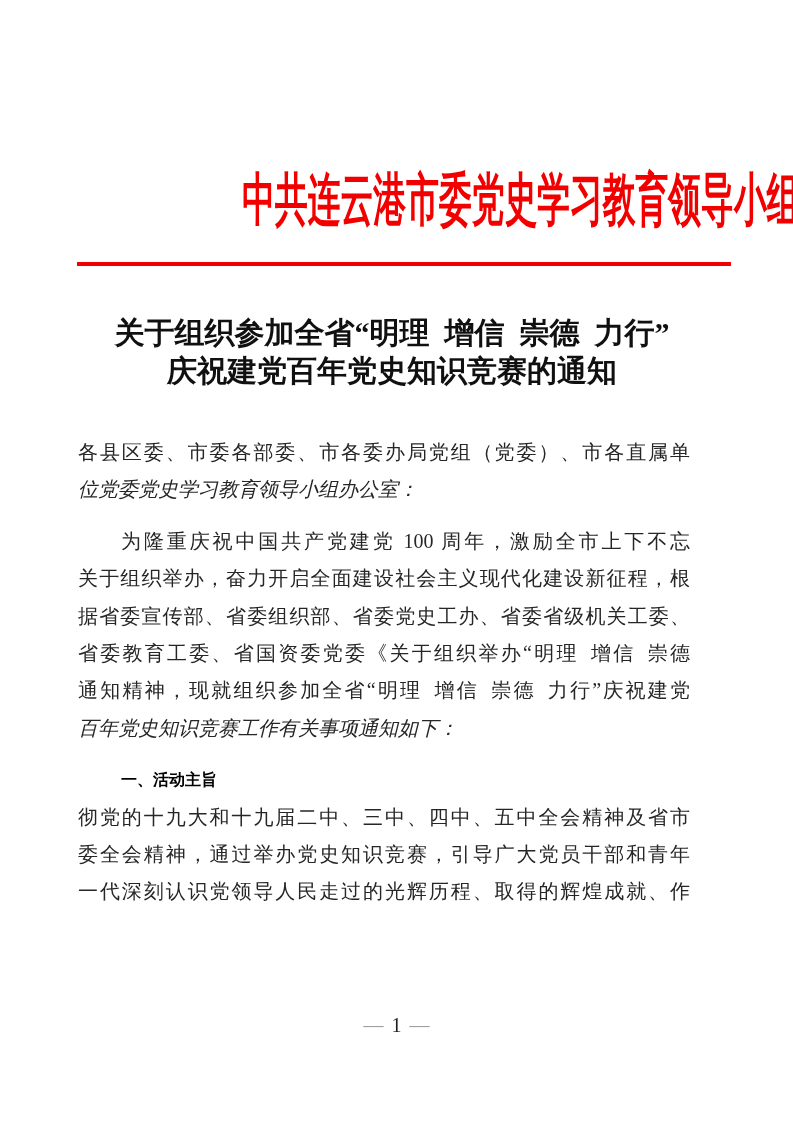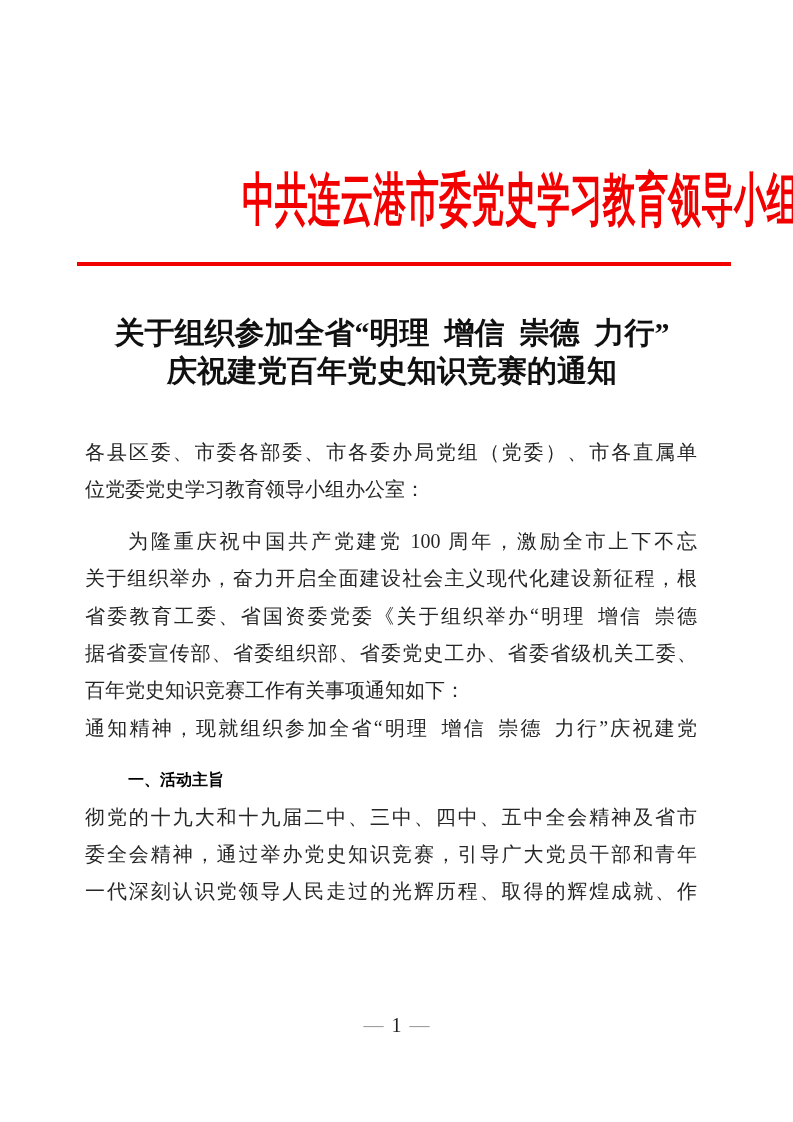--- a/index.html
+++ b/index.html
@@ -52,33 +52,33 @@
     font-weight: 700;
     font-size: 30px;
     line-height: 38px;
     color: #101010;
   }
 
   
   .body-block {
     position: absolute;
     top: 434px;
-    left: 85px;
+    left: 78px;
     width: 612px;
     font-size: 20px;
     color: #262626;
   }
   .line {
     height: 37.4px;
     line-height: 37.4px;
     overflow: hidden;
     text-align: justify;
     text-align-last: justify;
   }
-  .line.end { text-align-last: left; }
+  .line.end { text-align-last: left; font-style: italic; }
   .line.ind { padding-left: 43px; margin-top: 14px; }
   .line.heading {
     text-align-last: left;
     font-family: "Liberation Sans", "DejaVu Sans", sans-serif;
     font-weight: 700;
     font-size: 16px;
     color: #000000;
   }
 
   
@@ -108,24 +108,24 @@
   <div class="doc-title">
     <div>关于组织参加全省“明理 增信 崇德 力行”</div>
     <div>庆祝建党百年党史知识竞赛的通知</div>
   </div>
 
   <div class="body-block">
     <div class="line">各县区委、市委各部委、市各委办局党组（党委）、市各直属单</div>
     <div class="line end">位党委党史学习教育领导小组办公室：</div>
     <div class="line ind">为隆重庆祝中国共产党建党 100 周年，激励全市上下不忘</div>
     <div class="line">关于组织举办，奋力开启全面建设社会主义现代化建设新征程，根</div>
+    <div class="line">据省委宣传部、省委组织部、省委党史工办、省委省级机关工委、</div>
     <div class="line">省委教育工委、省国资委党委《关于组织举办“明理 增信 崇德</div>
-    <div class="line">据省委宣传部、省委组织部、省委党史工办、省委省级机关工委、</div>
+    <div class="line">通知精神，现就组织参加全省“明理 增信 崇德 力行”庆祝建党</div>
     <div class="line end">百年党史知识竞赛工作有关事项通知如下：</div>
-    <div class="line">通知精神，现就组织参加全省“明理 增信 崇德 力行”庆祝建党</div>
     <div class="line heading ind">一、活动主旨</div>
     <div class="line">彻党的十九大和十九届二中、三中、四中、五中全会精神及省市</div>
     <div class="line">委全会精神，通过举办党史知识竞赛，引导广大党员干部和青年</div>
     <div class="line">一代深刻认识党领导人民走过的光辉历程、取得的辉煌成就、作</div>
   </div>
 
   <div class="footer">
     <span class="dash">—</span><span>1</span><span class="dash">—</span>
   </div>
 

